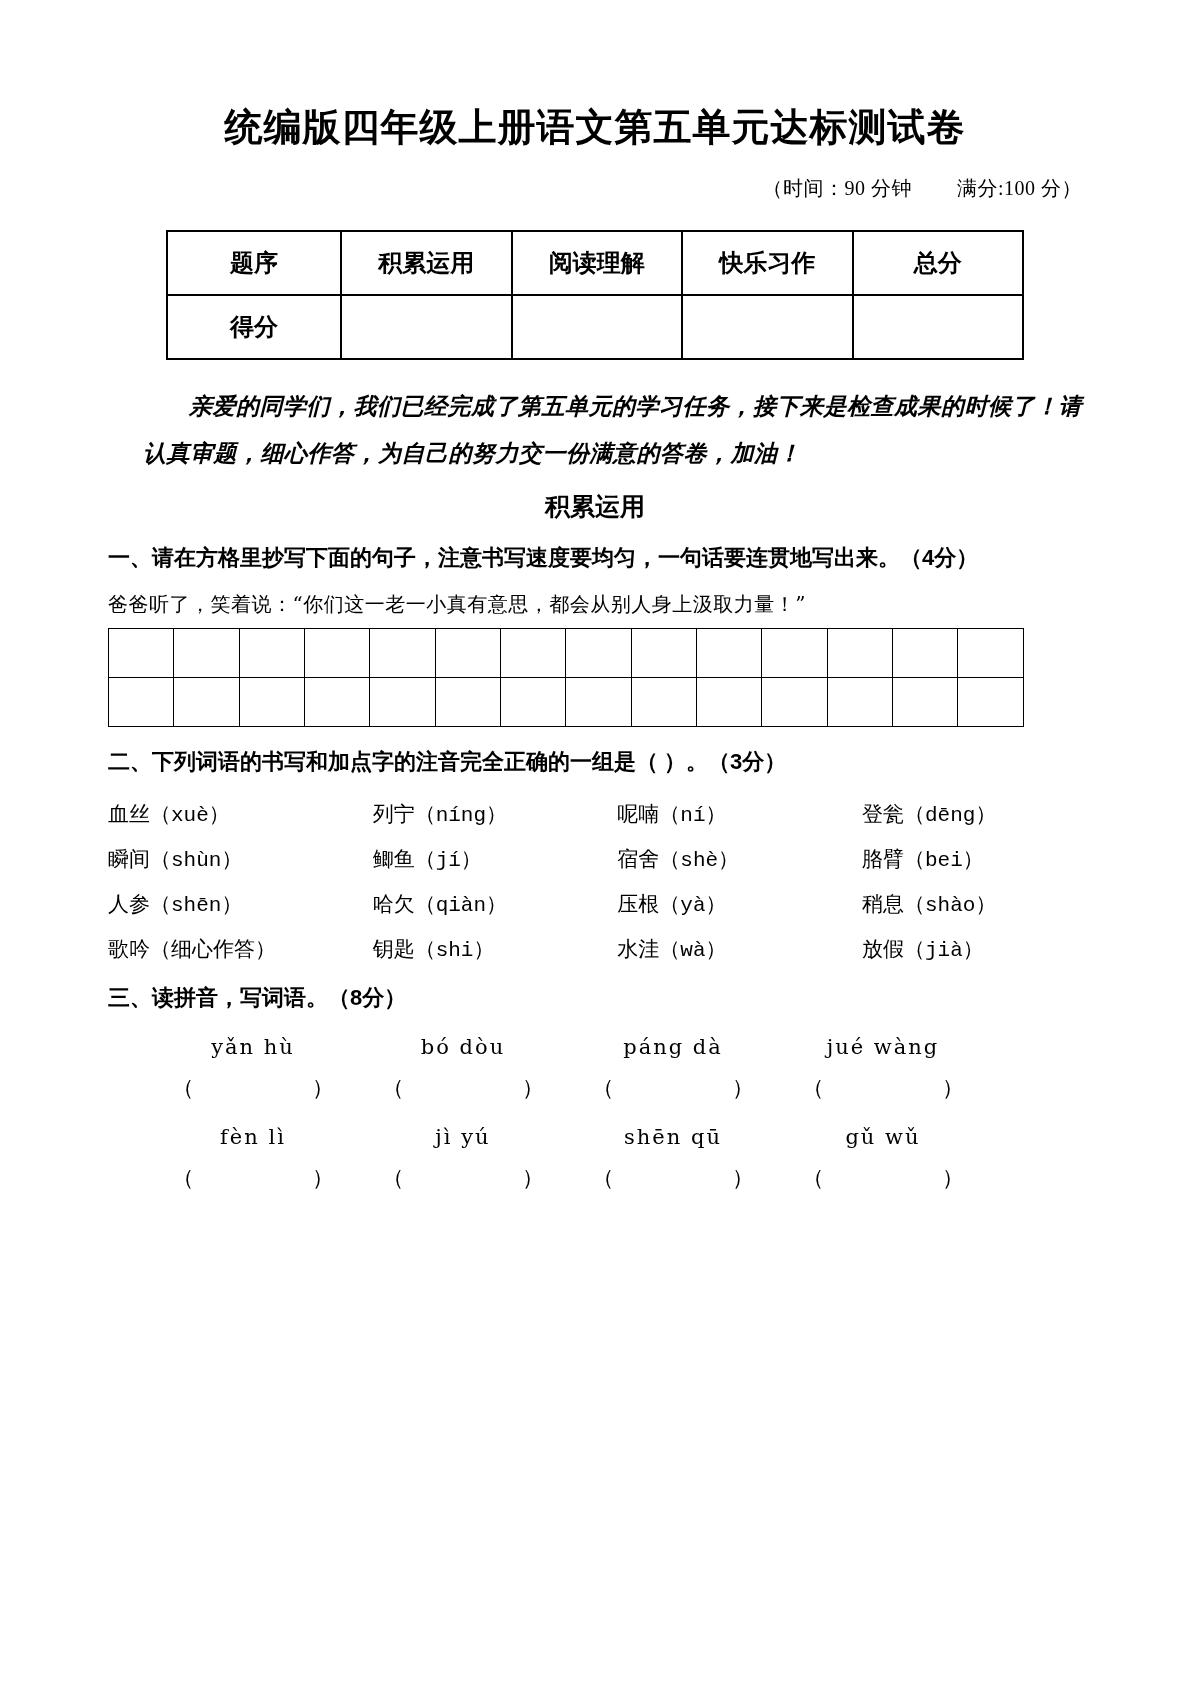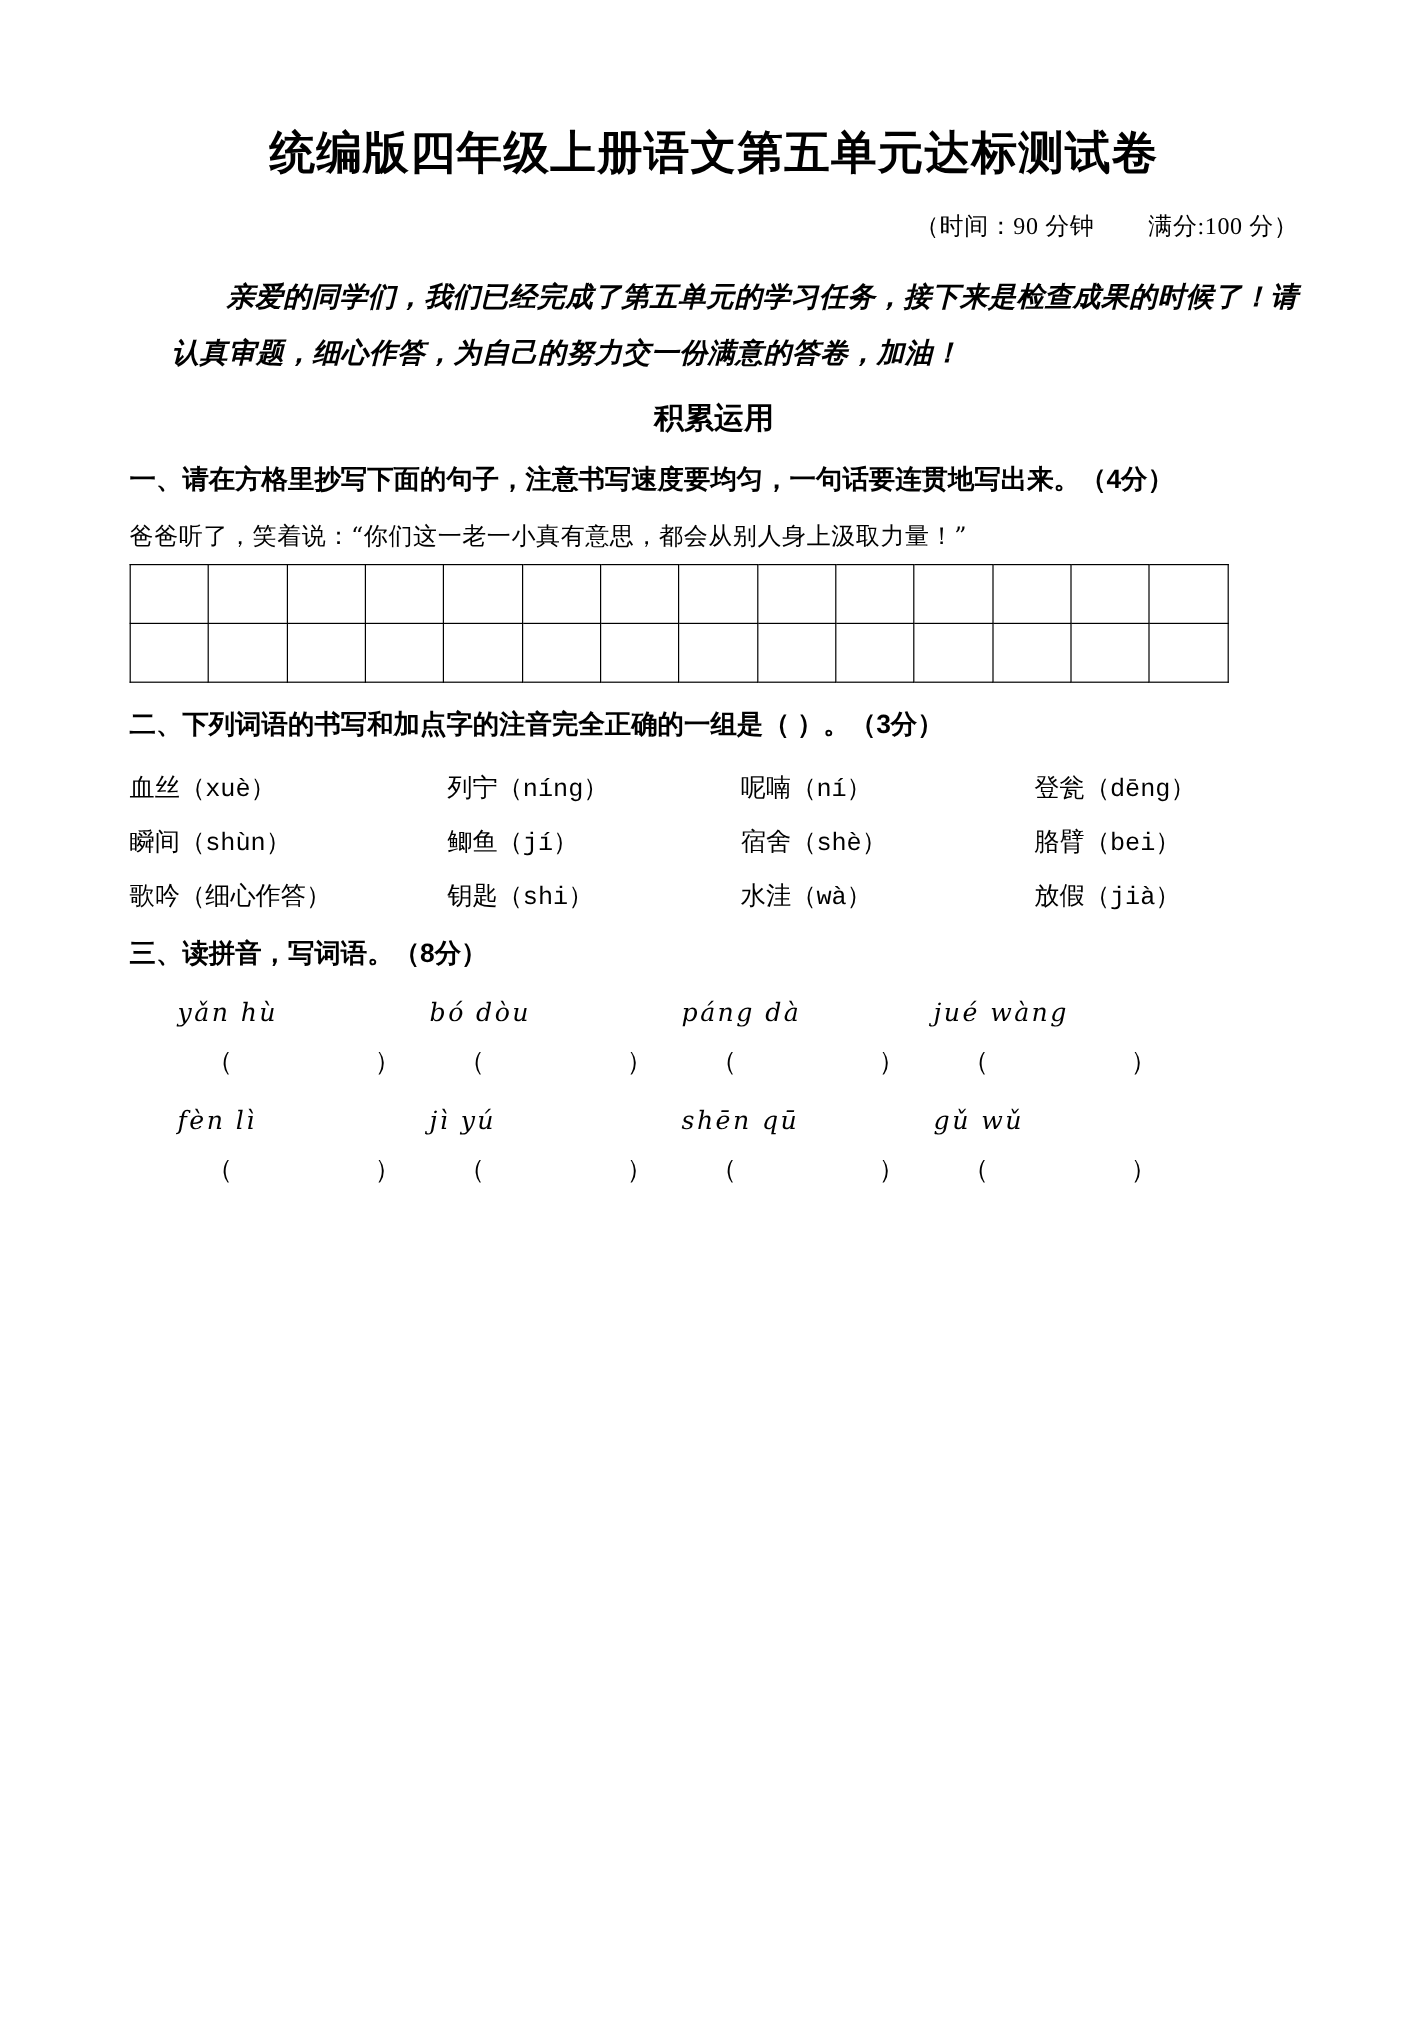--- a/index.html
+++ b/index.html
@@ -115,22 +115,21 @@
   .pinyin-row {
     display: flex;
     font-size: 21px;
     font-family: "DejaVu Serif", "Liberation Serif", serif;
     letter-spacing: 2px;
     margin-top: 6px;
     padding-left: 40px;
   }
   .pinyin-row .cell {
     width: 210px;
-    text-align: left;
-    font-style: italic;
+    text-align: center;
   }
   .paren-row {
     display: flex;
     font-size: 22px;
     font-family: "DejaVu Serif", "Liberation Serif", serif;
     margin-top: 14px;
     padding-left: 40px;
   }
   .paren-row .cell {
     width: 210px;
@@ -145,20 +144,38 @@
 <div class="page">
 
   <div class="title">统编版四年级上册语文第五单元达标测试卷</div>
 
   <div class="subtitle">
     <span>（时间：90 分钟</span>
     <span class="gap"></span>
     <span>满分:100 分）</span>
   </div>
 
+  <table class="score">
+    <tbody>
+        <tr>
+      <td class="head-label">题序</td>
+      <td>积累运用</td>
+      <td>阅读理解</td>
+      <td>快乐习作</td>
+      <td>总分</td>
+    </tr>
+    <tr>
+      <td class="head-label">得分</td>
+      <td></td>
+      <td></td>
+      <td></td>
+      <td></td>
+    </tr>
+  </tbody>
+    </table>
 
   <div class="intro">亲爱的同学们，我们已经完成了第五单元的学习任务，接下来是检查成果的时候了！请认真审题，细心作答，为自己的努力交一份满意的答卷，加油！</div>
 
   <div class="section-head">积累运用</div>
 
   <div class="q">一、请在方格里抄写下面的句子，注意书写速度要均匀，一句话要连贯地写出来。（4分）</div>
 
   <div class="copy-sentence">爸爸听了，笑着说：“你们这一老一小真有意思，都会从别人身上汲取力量！”</div>
 
   <table class="grid">
@@ -204,20 +221,26 @@
     <span class="opt o1">血丝（xuè）</span>
     <span class="opt o2">列宁（níng）</span>
     <span class="opt o3">呢喃（ní）</span>
     <span class="opt o4">登瓮（dēng）</span>
   </div>
   <div class="choice-row">
     <span class="opt o1">瞬间（shùn）</span>
     <span class="opt o2">鲫鱼（jí）</span>
     <span class="opt o3">宿舍（shè）</span>
     <span class="opt o4">胳臂（bei）</span>
+  </div>
+  <div class="choice-row">
+    <span class="opt o1">人参（shēn）</span>
+    <span class="opt o2">哈欠（qiàn）</span>
+    <span class="opt o3">压根（yà）</span>
+    <span class="opt o4">稍息（shào）</span>
   </div>
   <div class="choice-row">
     <span class="opt o1">歌吟（细心作答）</span>
     <span class="opt o2">钥匙（shi）</span>
     <span class="opt o3">水洼（wà）</span>
     <span class="opt o4">放假（jià）</span>
   </div>
 
   <div class="q">三、读拼音，写词语。（8分）</div>
 

